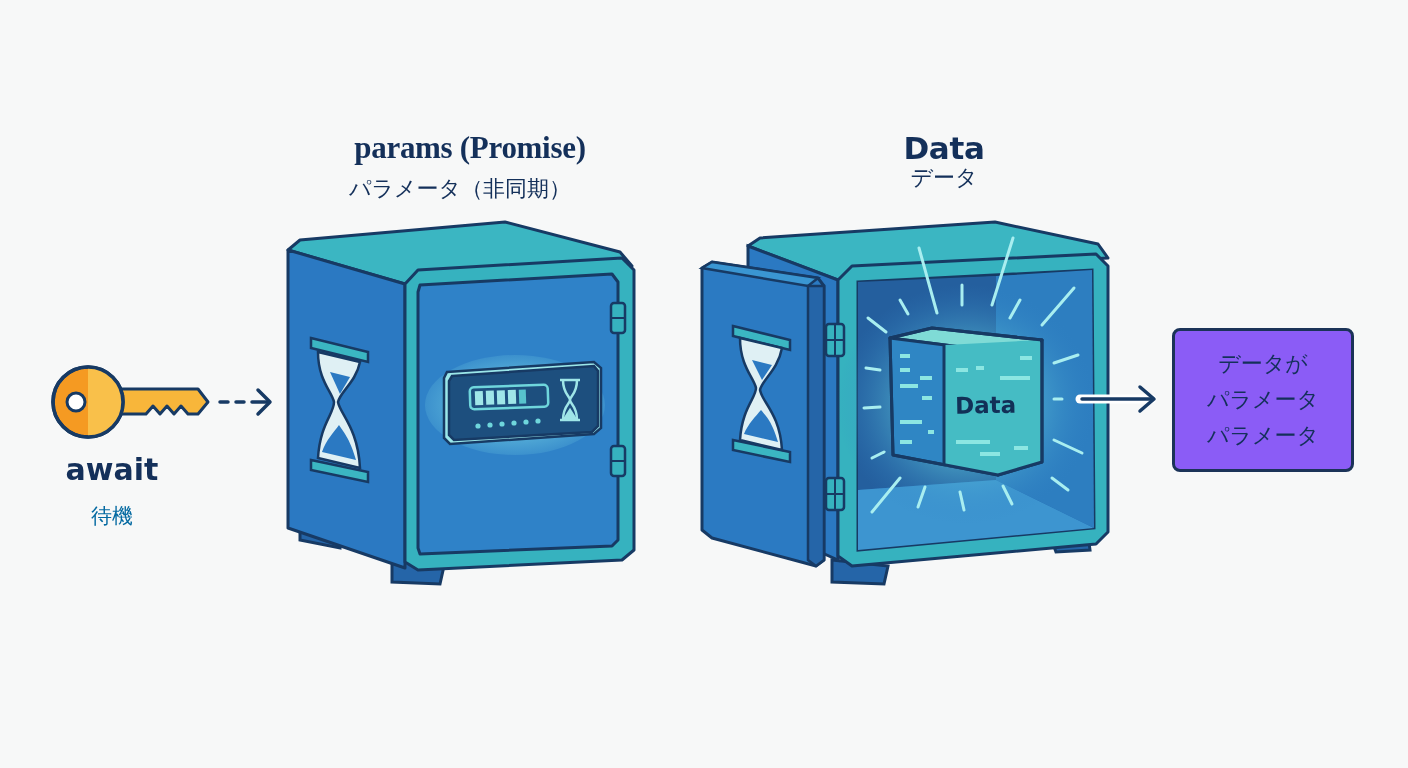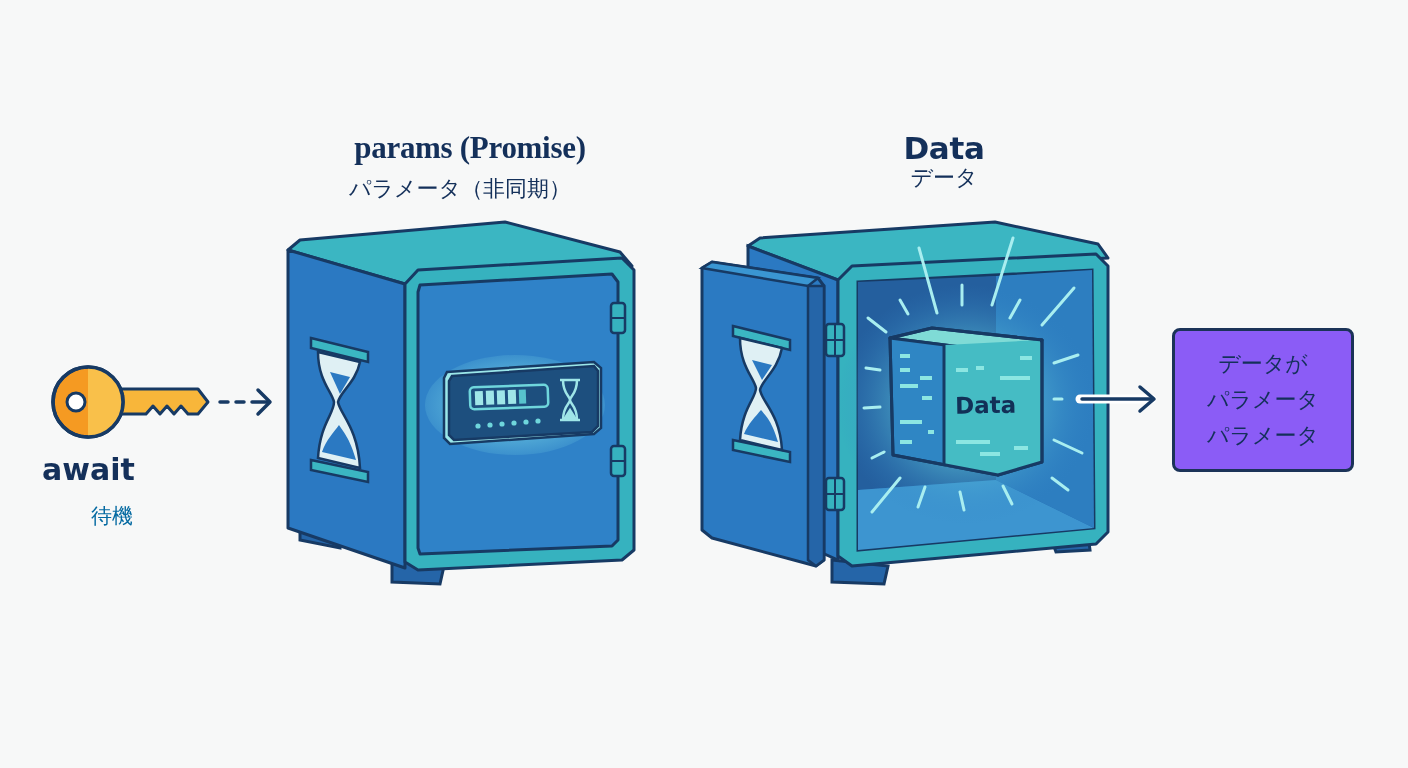--- a/index.html
+++ b/index.html
@@ -7,21 +7,21 @@
     width:1408px; height:768px; overflow:hidden;
     background:#f7f8f8;
     font-family:"DejaVu Sans", "Liberation Sans", sans-serif;
     color:#14305a;
     position:relative;
   }
   .abs { position:absolute; }
   .title-en { font-weight:bold; font-size:31px; color:#14305a; text-align:center; letter-spacing:-0.3px; }
   .title-ja { font-size:22px; color:#14305a; text-align:center; }
   svg { position:absolute; left:0; top:0; }
-  .label-await { font-weight:bold; font-size:30px; color:#14305a; }
+  .label-await { font-weight:bold; font-size:30px; color:#14305a; text-align:center; }
   .label-await-ja { font-size:21px; color:#0369a1; text-align:center; }
   .msg-box {
     position:absolute; left:1172px; top:328px; width:182px; height:144px;
     background:#8b5cf6; border:3px solid #1b3358; border-radius:8px; box-sizing:border-box;
     display:flex; flex-direction:column; align-items:center; justify-content:center;
     font-size:22px; color:#14305a; line-height:36px;
   }
   .cube-label { font-weight:bold; font-size:23px; color:#123057; }
 </style>
 </head>

